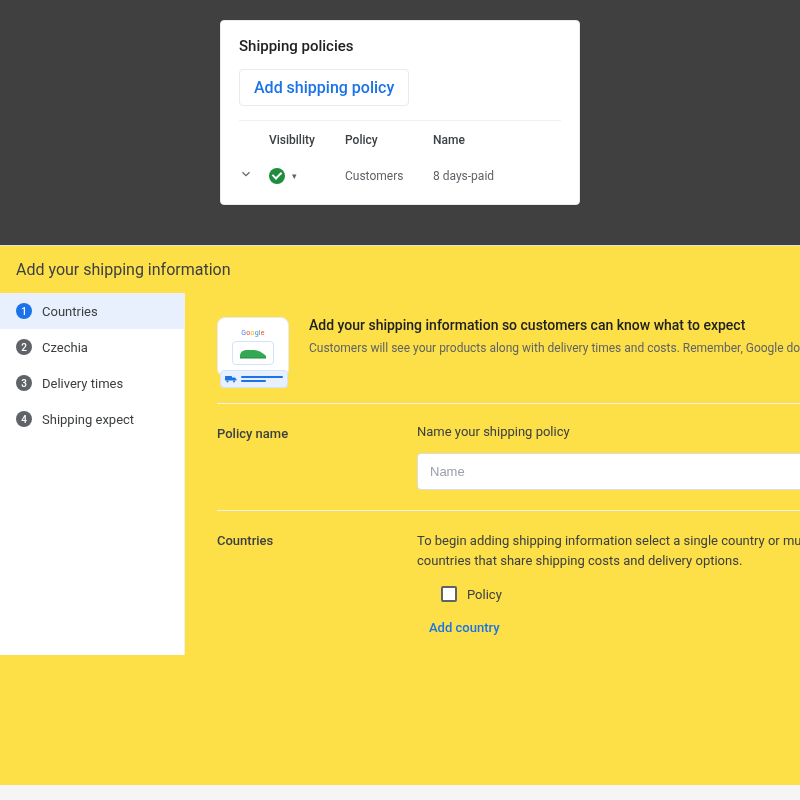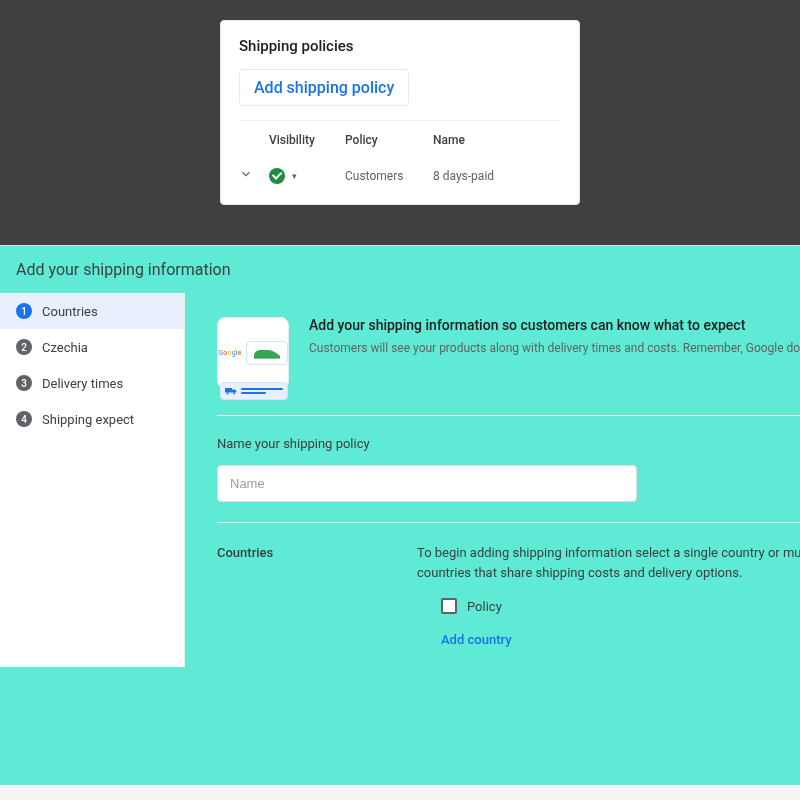--- a/index.html
+++ b/index.html
@@ -79,21 +79,21 @@
     content:"";
     width:4px; height:7px;
     border:solid #fff; border-width:0 2px 2px 0;
     transform:rotate(45deg);
     margin-top:-2px;
   }
   .vis-dd { font-size:9px; color:#5f6368; margin-left:4px; }
 
   
   .bottom-area {
-    background: #5eead4;
+    background: #fde047;
     border-top: 1px solid #e0e0e0;
     padding-top: 14px;
     min-height: 540px;
   }
   .wizard-title {
     font-size: 16px;
     font-weight: 400;
     color: #3c4043;
     padding: 0 0 14px 16px;
   }
@@ -127,24 +127,24 @@
     color:#fff;
     font-size:10px; font-weight:500;
     display:flex; align-items:center; justify-content:center;
   }
   .step.active .step-bullet { background:#1a73e8; }
 
   
   .wizard-main { flex:1; padding: 24px 0 0 32px; position:relative; }
   .hero { display:flex; gap:20px; margin-bottom:26px; }
   .illus {
-    width: 72px; height:72px;
+    width: 72px; height:60px;
     border:1px solid #e8eaed; border-radius:8px;
     background:#fff;
-    display:flex; align-items:center; justify-content:center;
+    display:flex; flex-direction:column; align-items:center; justify-content:center;
     gap:4px;
     position:relative;
   }
   .illus .g-logo { font-size:7px; letter-spacing:0.2px; }
   .illus .g-logo span:nth-child(1){color:#4285F4;}
   .illus .g-logo span:nth-child(2){color:#EA4335;}
   .illus .g-logo span:nth-child(3){color:#FBBC05;}
   .illus .g-logo span:nth-child(4){color:#4285F4;}
   .illus .g-logo span:nth-child(5){color:#34A853;}
   .illus .g-logo span:nth-child(6){color:#EA4335;}
@@ -181,21 +181,21 @@
   }
   .input::placeholder{ color:#9aa0a6; }
 
   .countries-helper { font-size:13px; color:#3c4043; line-height:1.5; margin-bottom:16px; max-width:450px;}
   .chk-row { display:flex; align-items:center; gap:10px; margin-left:24px; margin-bottom:18px; }
   .chk {
     width:16px; height:16px; border:2px solid #5f6368; border-radius:2px; background:#fff;
     display:inline-block; cursor:pointer;
   }
   .add-country-link {
-    color:#1a73e8; font-size:13px; font-weight:500; cursor:pointer; margin-left:24px;
+    color:#1a73e8; font-size:13px; font-weight:500; cursor:pointer; margin-left:12px;
     display:inline-block;
   }
 </style>
 </head>
 <body>
 
 <div class="top-area">
   <div class="card">
     <div class="card-title">Shipping policies</div>
 
@@ -276,20 +276,21 @@
               </div>
           </div>
         </div>
         <div class="hero-txt">
           <h2>Add your shipping information so customers can know what to expect</h2>
           <p>Customers will see your products along with delivery times and costs. Remember, Google does not offer shipp</p>
         </div>
       </div>
 
       <div class="form-row" style="border-top:1px solid #f1f1f1;">
+        <div class="form-label">Policy name</div>
         <div class="form-content">
           <div class="helper">Name your shipping policy</div>
           <input class="input" type="text" placeholder="Name" style="">
         </div>
       </div>
 
       <div class="form-row">
         <div class="form-label">Countries</div>
         <div class="form-content">
           <div class="countries-helper">To begin adding shipping information select a single country or multiple countries that share shipping costs and delivery options.</div>

